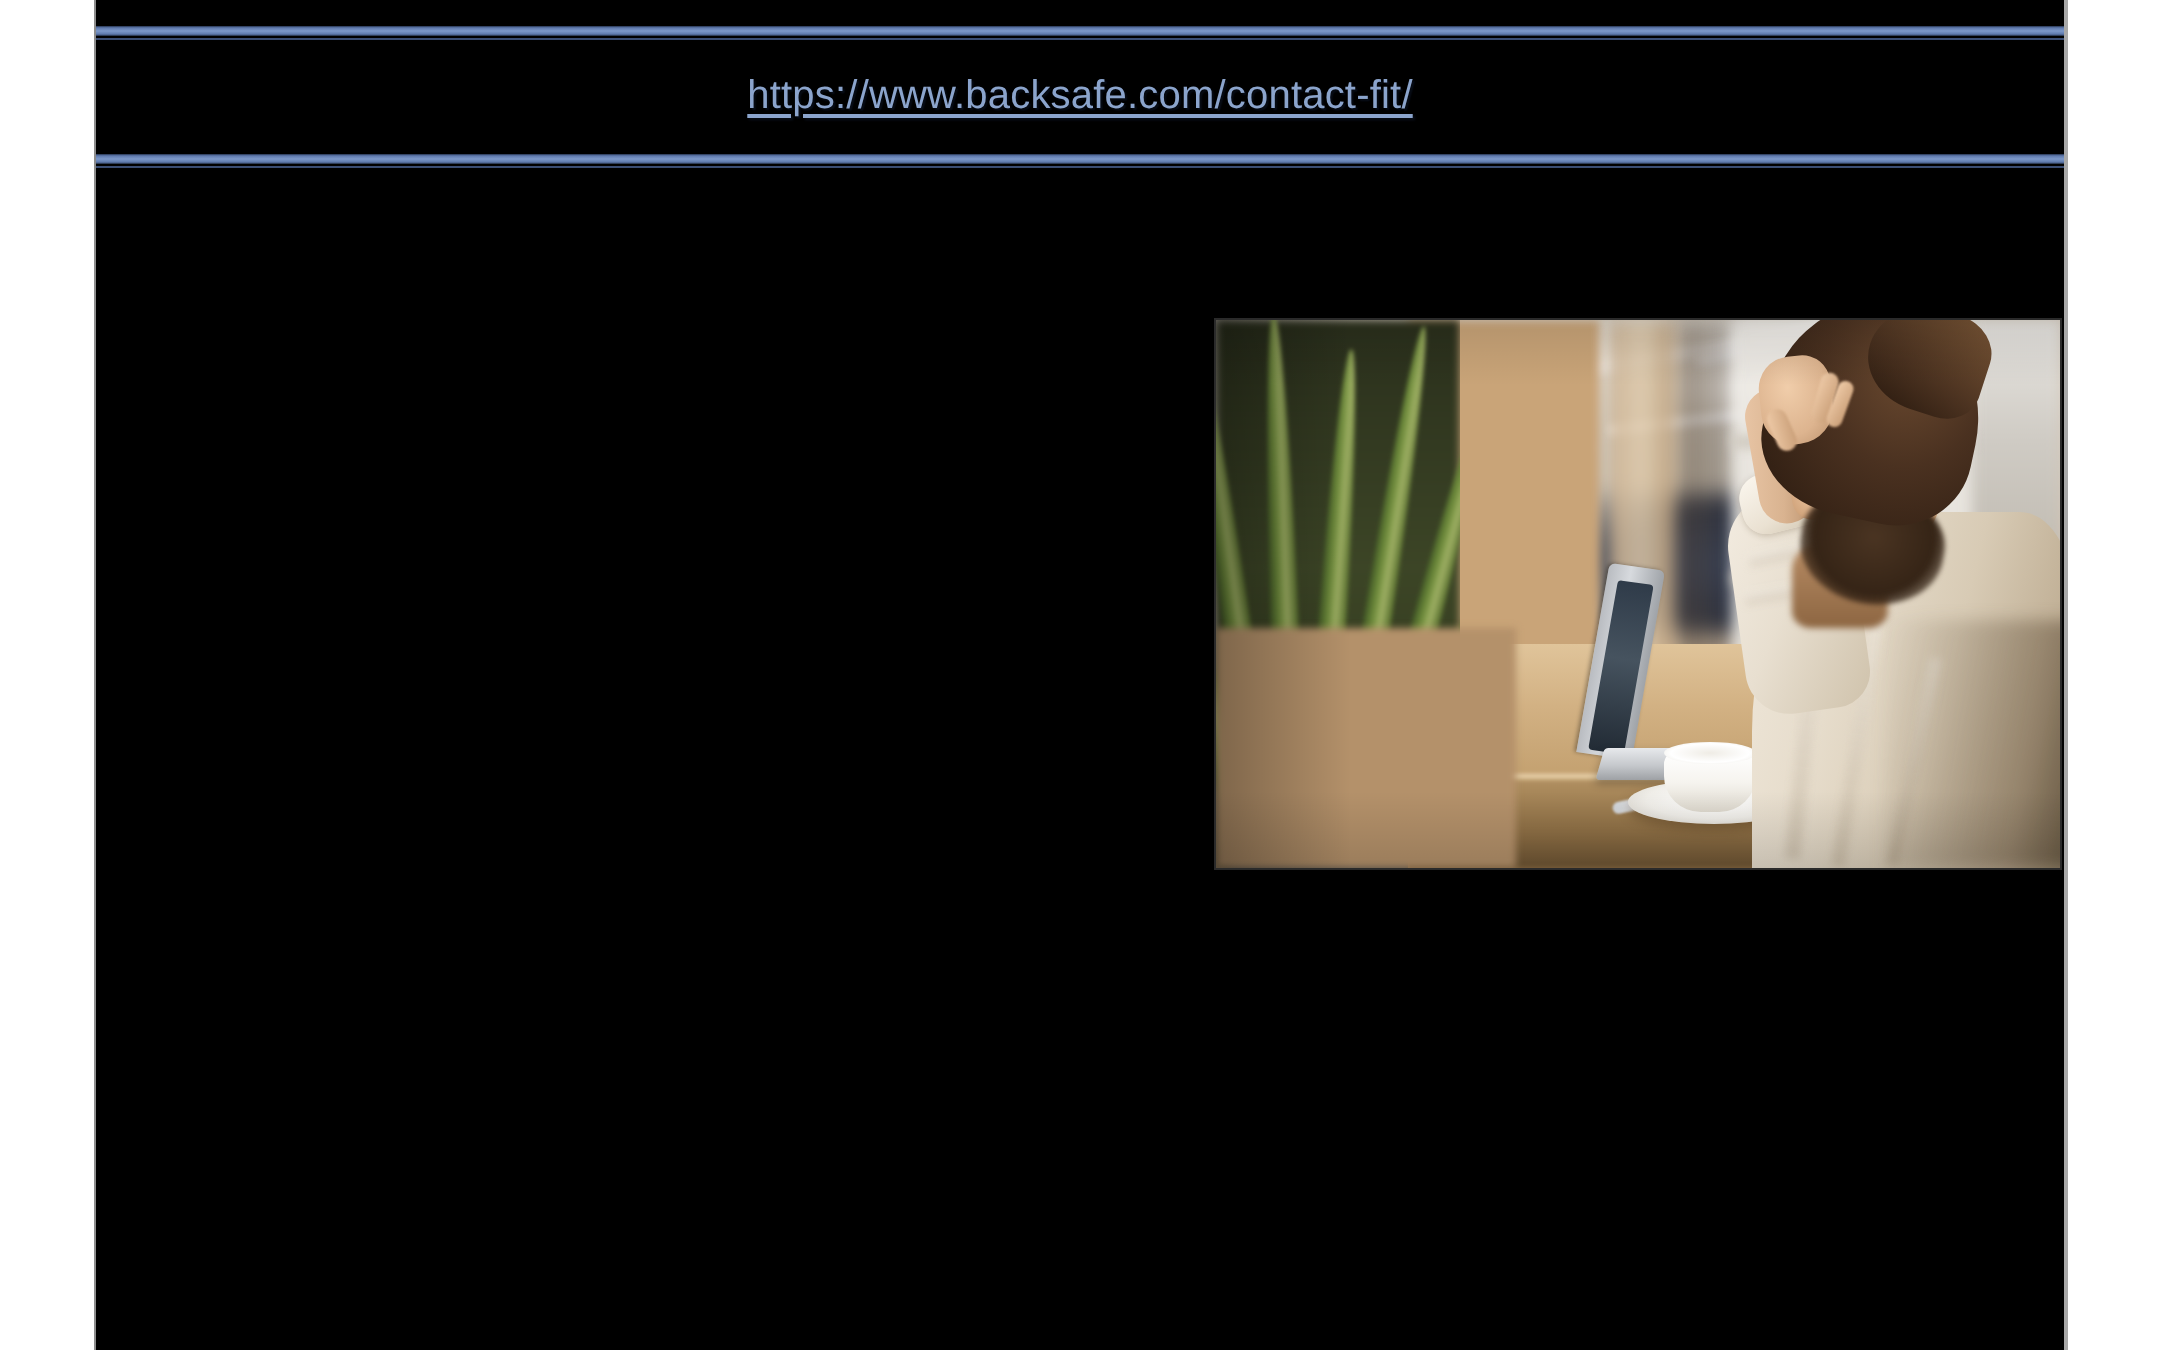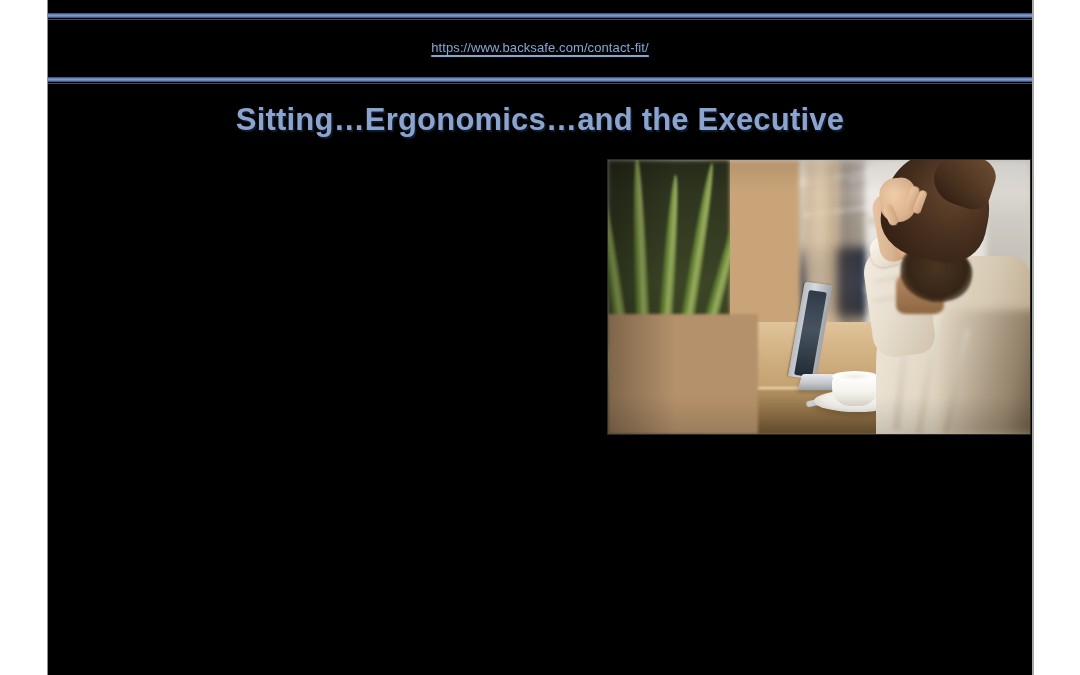--- a/index.html
+++ b/index.html
@@ -65,21 +65,21 @@
   #glow-top    { top: 19px; }
   #glow-bottom { top: 83px; }
 
   
   #url-link {
     position: absolute;
     left: 0;
     top: 36px;
     width: 984px;
     text-align: center;
-    font-size: 13px;
+    font-size: 20px;
     font-weight: 400;
     letter-spacing: 0.1px;
     color: #8ba4cc;
     text-decoration: underline;
     text-decoration-thickness: 1.5px;
     text-underline-offset: 3px;
     text-shadow: 0 0 2px #000, 1px 1px 1px #0b1220;
     cursor: pointer;
     line-height: 24px;
     white-space: nowrap;
@@ -521,21 +521,20 @@
   <div id="slide">
 
     <div class="rule" id="rule-top"></div>
     <div class="rule-glow" id="glow-top"></div>
 
     <a id="url-link" href="#">https://www.backsafe.com/contact-fit/</a>
 
     <div class="rule" id="rule-bottom"></div>
     <div class="rule-glow" id="glow-bottom"></div>
 
-    <div id="slide-title">Sitting…Ergonomics…and the Executive</div>
 
     <div id="photo-frame">
       <div id="photo">
 
         <div class="bgfar"></div>
         <div class="ceil-strip" style="left:176px; top:12px; width:130px; height:7px; transform:rotate(-9deg);"></div>
         <div class="ceil-strip" style="left:196px; top:46px; width:104px; height:6px; transform:rotate(-7deg);"></div>
         <div class="ceil-strip" style="left:238px; top:2px; width:120px; height:8px; transform:rotate(-14deg);"></div>
         <div class="ceil-strip" style="left:124px; top:64px; width:64px; height:5px; transform:rotate(-5deg); opacity:.7;"></div>
         <div class="bg-blue"></div>

